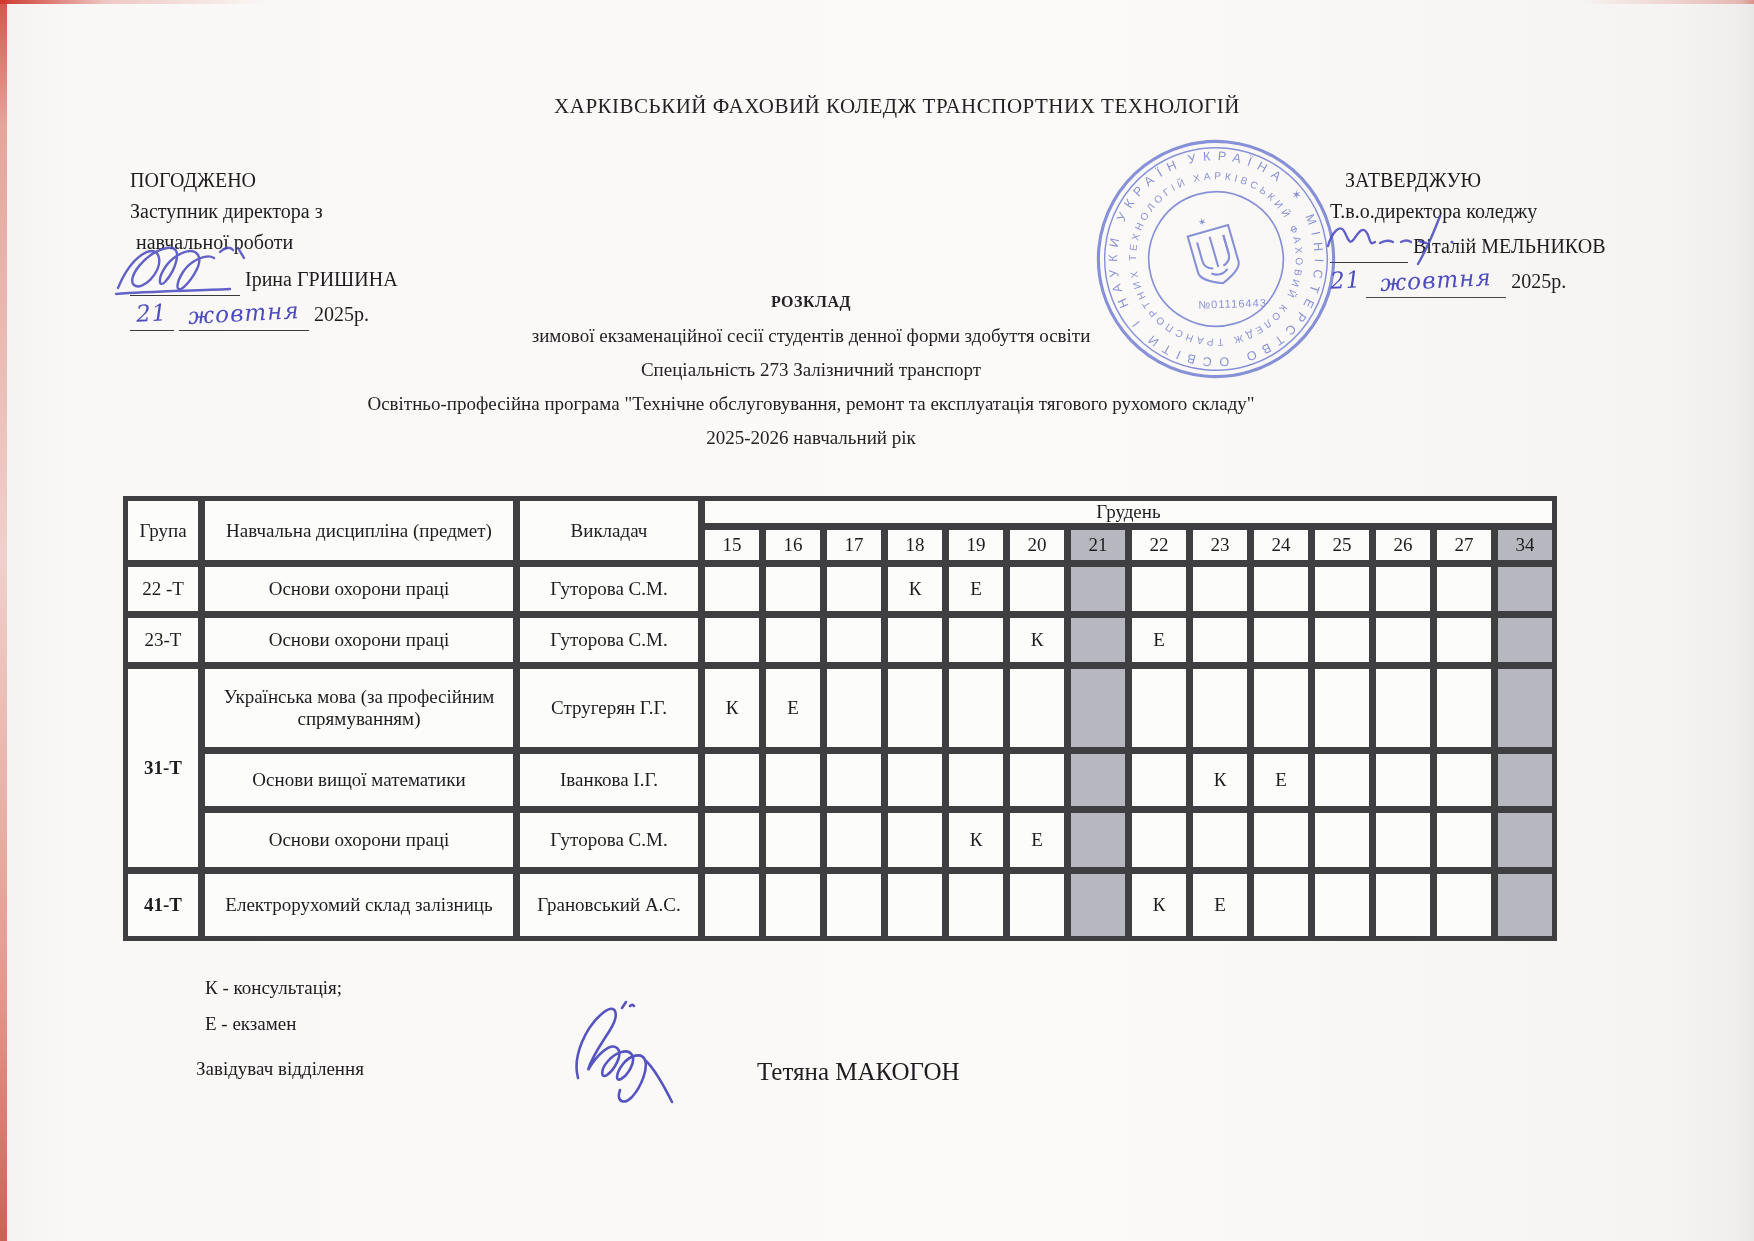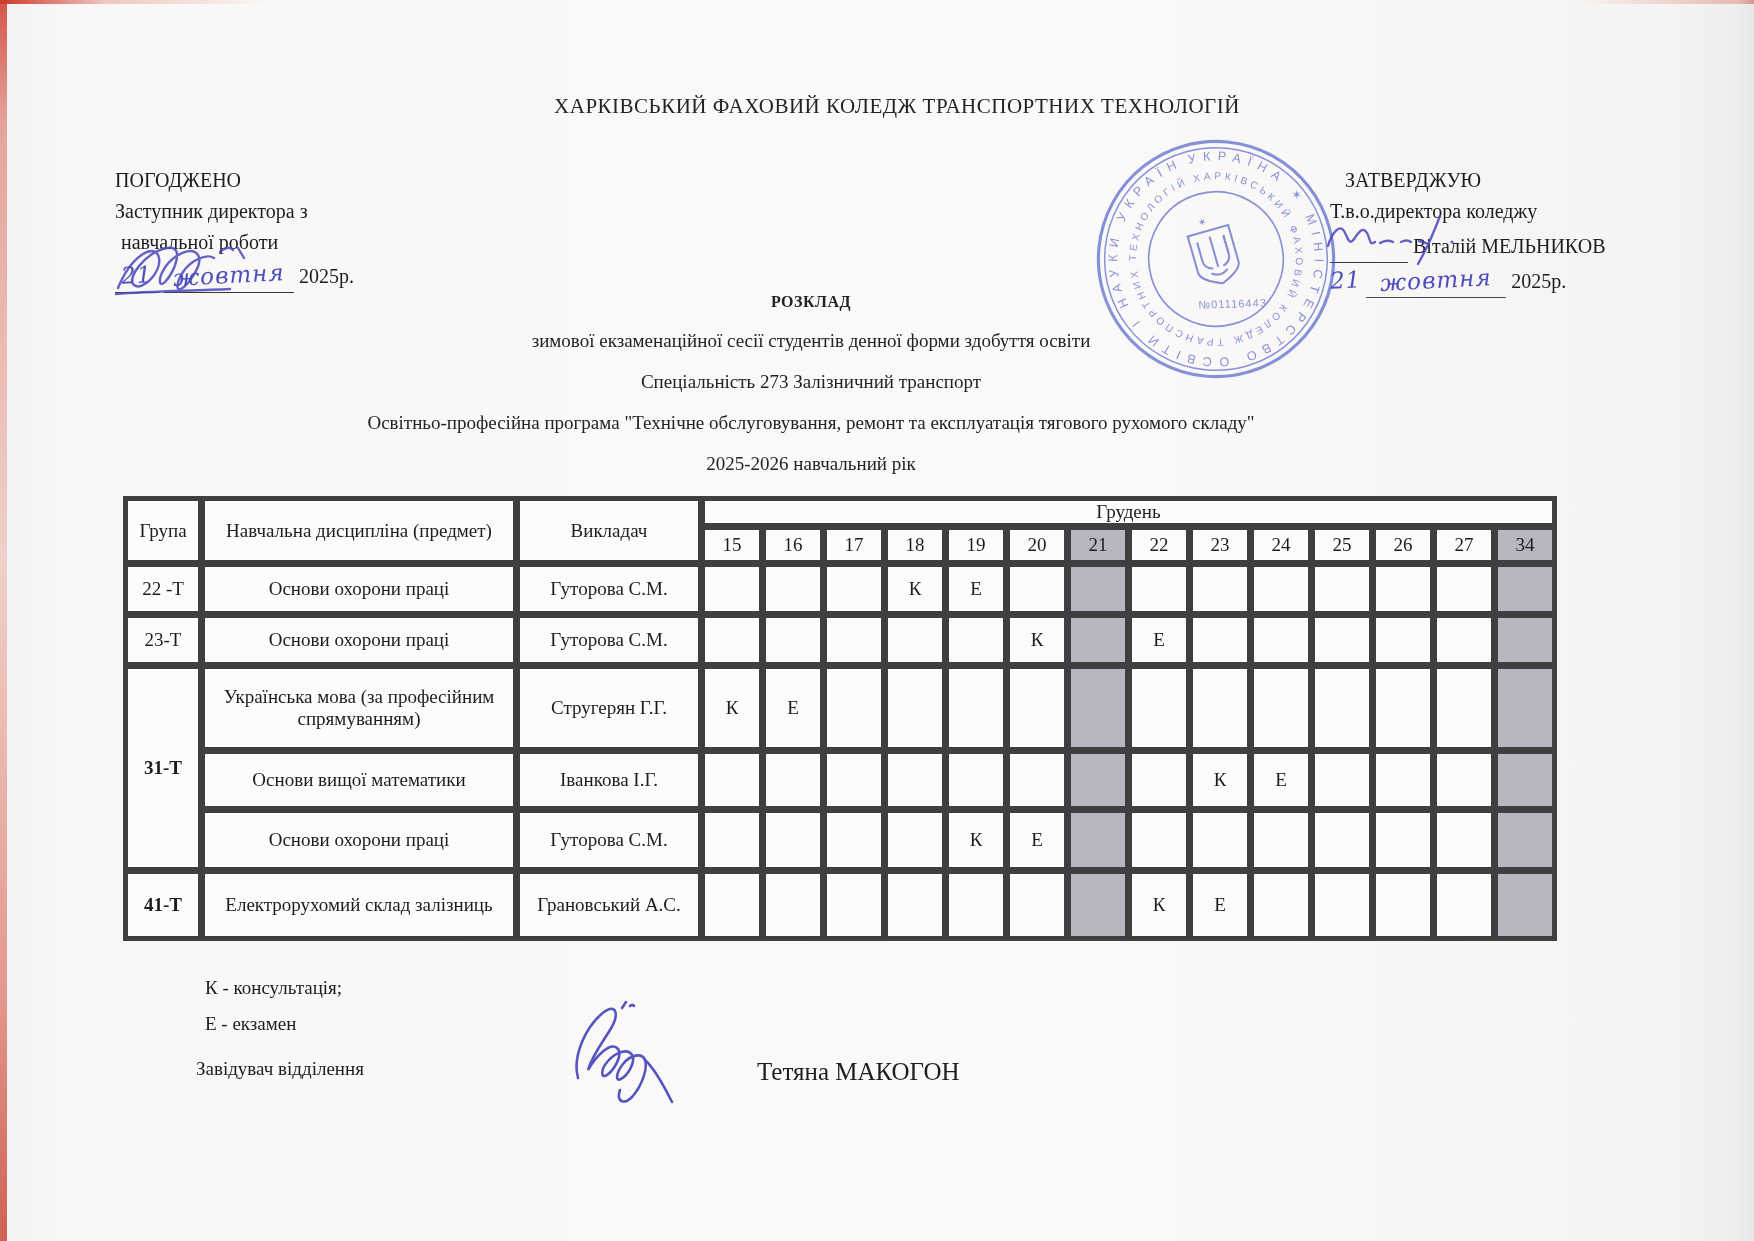--- a/index.html
+++ b/index.html
@@ -18,31 +18,31 @@
     opacity:.85;}
   .scan-edge-top{position:absolute;left:0;top:0;width:100%;height:4px;
     background:linear-gradient(90deg,#cf3a2e 0%,rgba(207,58,46,.25) 6%,rgba(207,58,46,0) 15%,rgba(207,58,46,0) 88%,rgba(207,58,46,.3) 97%,#cf3a2e 100%);}
   .scan-shadow-right{position:absolute;right:0;top:0;width:60px;height:100%;
     background:linear-gradient(90deg,rgba(0,0,0,0) 0%,rgba(0,0,0,.05) 70%,rgba(0,0,0,.09) 100%);}
 
   .college-title{position:absolute;top:94px;left:0;width:100%;text-align:center;
     font-size:21px;letter-spacing:.5px;color:#232325;}
 
   .approve-block{position:absolute;font-size:20px;line-height:31px;}
-  .approve-left{left:115px;top:165px;width:420px;}
+  .approve-left{left:130px;top:165px;width:420px;}
   .approve-right{left:1330px;top:165px;width:380px;}
   .approve-right .hdr{margin-left:15px;}
   .sig-line{display:inline-block;border-bottom:1.6px solid #3a3a3a;min-width:96px;text-align:center;}
   .handwriting{font-family:"DejaVu Serif", serif;font-style:italic;color:#4d4dc0;font-size:23px;
     display:inline-block;transform:rotate(-3deg);letter-spacing:1px;}
   .sig-svg{position:absolute;pointer-events:none;}
 
   .heading-block{position:absolute;left:125px;top:293px;width:1372px;text-align:center;font-size:19px;color:#232325;}
   .heading-block .t1{font-size:16px;font-weight:bold;letter-spacing:.5px;margin-bottom:14px;}
-  .heading-block .sub{margin-bottom:12px;margin-top:19px;}
+  .heading-block .sub{margin-bottom:12px;}
 
   
   .stamp{position:absolute;left:1090px;top:133px;opacity:.62;transform:rotate(-16deg);}
 
   
   .table-wrap{position:absolute;left:123px;top:496px;}
   table.sched{border-collapse:separate;border-spacing:3px;background:#3f3f41;table-layout:fixed;}
   table.sched th,table.sched td{
     border:2px solid #3f3f41;background:#fcfcfb;padding:0 4px;
     font-size:19px;font-weight:normal;text-align:center;vertical-align:middle;overflow:hidden;}
@@ -72,20 +72,24 @@
   <div class="scan-edge-left"></div>
   <div class="scan-edge-top"></div>
   <div class="scan-shadow-right"></div>
 
   <div class="college-title">ХАРКІВСЬКИЙ ФАХОВИЙ КОЛЕДЖ ТРАНСПОРТНИХ ТЕХНОЛОГІЙ</div>
 
   <div class="approve-block approve-left">
     <div>ПОГОДЖЕНО</div>
     <div>Заступник директора з</div>
     <div style="padding-left:6px;">навчальної роботи</div>
+    <div style="margin-top:6px;">
+      <span class="sig-line" style="min-width:110px;">&nbsp;</span>
+      <span>Ірина ГРИШИНА</span>
+    </div>
     <div style="margin-top:2px;">
       <span class="sig-line" style="min-width:44px;"><span class="handwriting">21</span></span>
       <span class="sig-line" style="min-width:130px;"><span class="handwriting">жовтня</span></span>
       <span>2025р.</span>
     </div>
   </div>
 
   <svg class="sig-svg" style="left:112px;top:236px;" width="190" height="70" viewBox="0 0 190 70">
     <g fill="none" stroke="#4848be" stroke-width="2.4" stroke-linecap="round" opacity=".85">
       <path d="M6,52 C20,18 44,6 47,22 C50,36 30,56 22,49 C14,42 34,16 55,12 C74,9 62,36 53,46 C47,52 45,43 54,30 C63,18 80,10 86,19 C92,28 76,49 69,53 C64,55 64,47 71,36 C78,25 94,17 102,22 M108,16 C112,12 118,10 121,14 M126,12 l6,10"></path>

